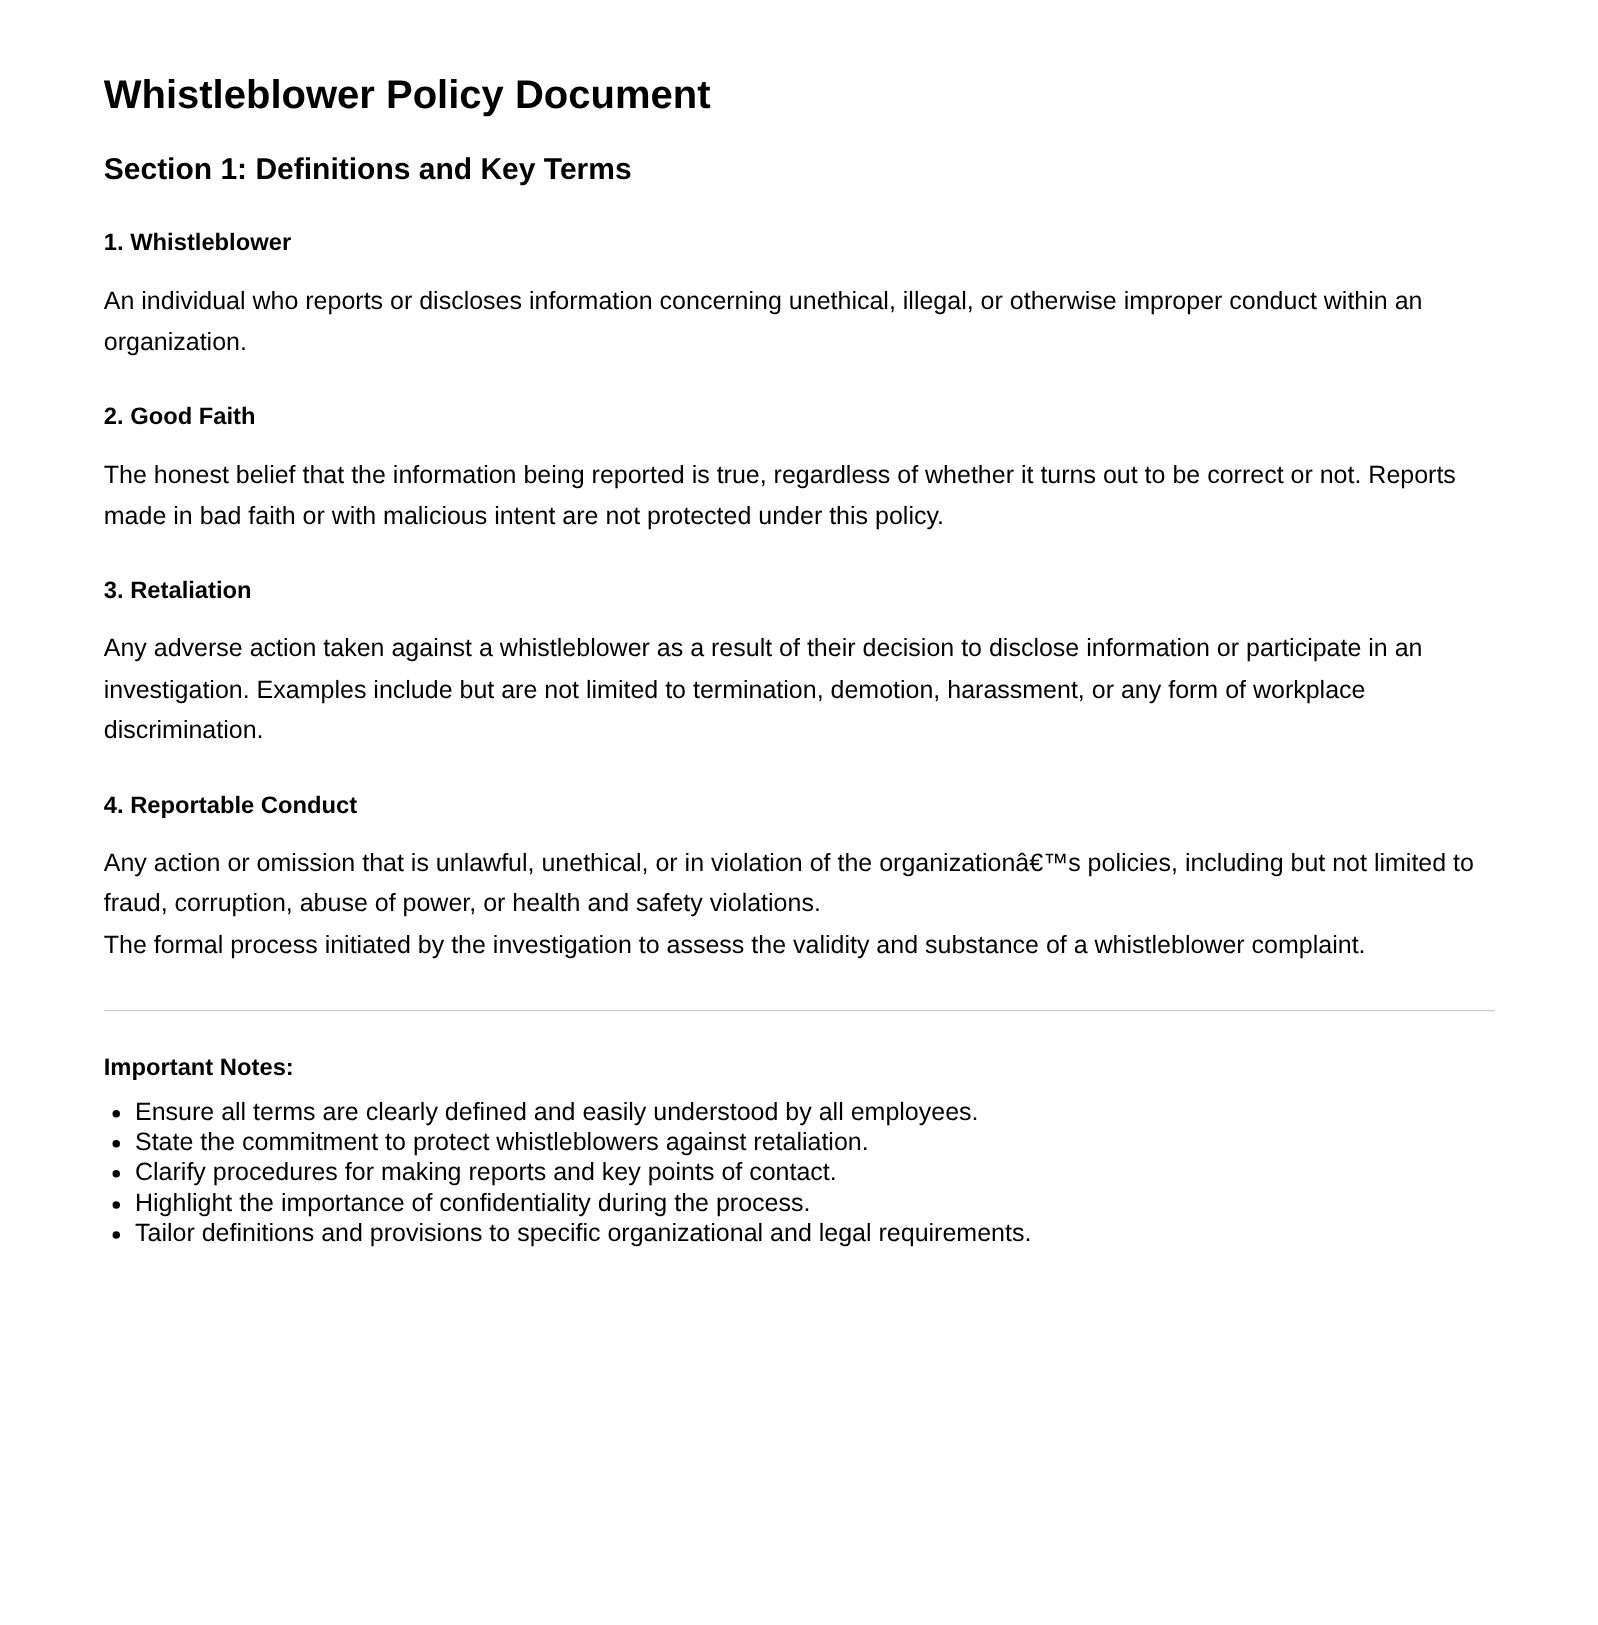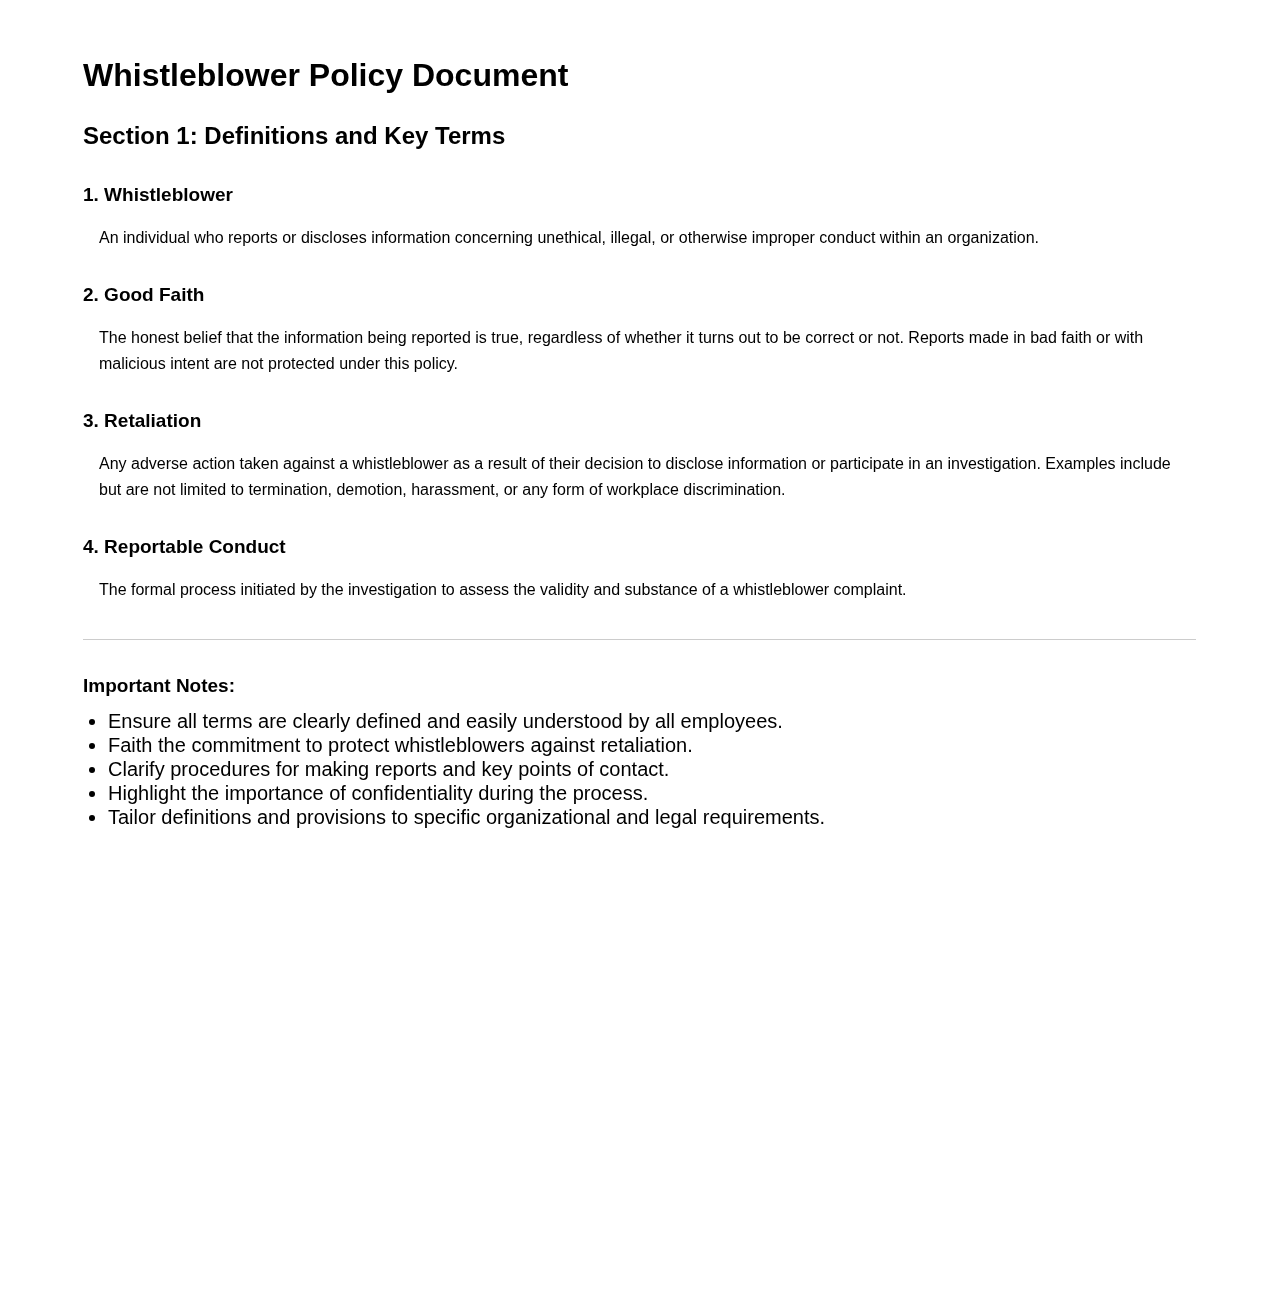--- a/index.html
+++ b/index.html
@@ -7,21 +7,21 @@
   .doc {
     box-sizing: border-box;
     width: 1278px;
     min-height: 1300px;
     padding: 56px 82px 60px 83px;
     background: #ffffff;
   }
   h1.doc-title  { font-size: 32px; font-weight: 700; margin: 0 0 28px; line-height: 1.2; }
   h2.section-heading { font-size: 24px; font-weight: 700; margin: 12px 0 14px; line-height: 1.2; }
   .definition h3 { font-size: 19px; font-weight: 700; margin: 33px 0 18px; line-height: 1.2; }
-  .definition p  { font-size: 16px; margin: 16px; line-height: 1.63; }
+  .definition p  { font-size: 20px; margin: 0; line-height: 1.63; }
   hr.divider {
     border: none;
     border-top: 1px solid #cccccc;
     margin: 36px 0 35px;
   }
   .notes h3 { font-size: 19px; font-weight: 700; margin: 0 0 12px; line-height: 1.2; }
   .notes ul { margin: 0; padding-left: 25px; font-size: 20px; line-height: 1.16; }
   .notes li { margin: 0 0 1px; }
 </style>
 </head>
@@ -43,33 +43,34 @@
     <p>The honest belief that the information being reported is true, regardless of whether it turns out to be correct or not. Reports made in bad faith or with malicious intent are not protected under this policy.</p>
   </div>
 
   <div class="definition">
     <h3>3. Retaliation</h3>
     <p>Any adverse action taken against a whistleblower as a result of their decision to disclose information or participate in an investigation. Examples include but are not limited to termination, demotion, harassment, or any form of workplace discrimination.</p>
   </div>
 
   <div class="definition">
     <h3>4. Reportable Conduct</h3>
+    <p>Any action or omission that is unlawful, unethical, or in violation of the organizationâ€™s policies, including but not limited to fraud, corruption, abuse of power, or health and safety violations.</p>
   </div>
 
   <div class="definition">
     <p>The formal process initiated by the investigation to assess the validity and substance of a whistleblower complaint.</p>
   </div>
 
 
   <hr class="divider">
 
   <div class="notes">
     <h3>Important Notes:</h3>
     <ul>
       <li>Ensure all terms are clearly defined and easily understood by all employees.</li>
-      <li>Faith the commitment to protect whistleblowers against retaliation.</li>
+      <li>State the commitment to protect whistleblowers against retaliation.</li>
       <li>Clarify procedures for making reports and key points of contact.</li>
       <li>Highlight the importance of confidentiality during the process.</li>
       <li>Tailor definitions and provisions to specific organizational and legal requirements.</li>
     </ul>
   </div>
 
 </div>
 
 </body></html>

